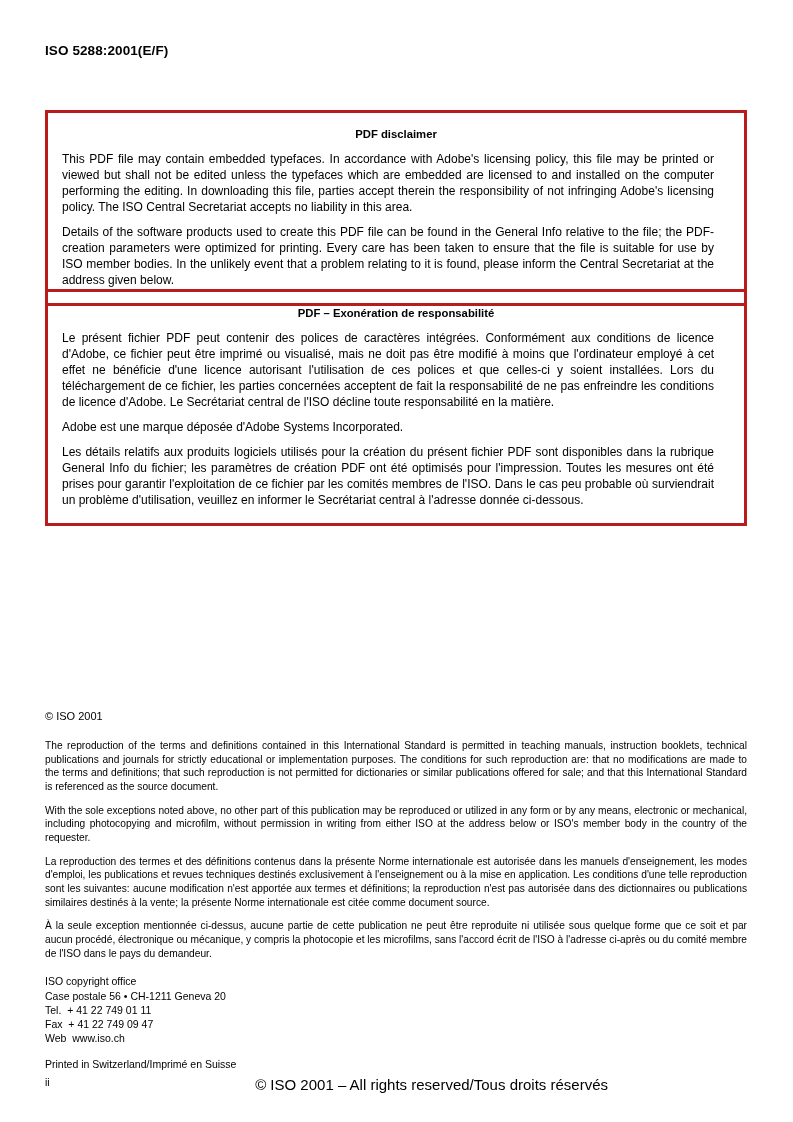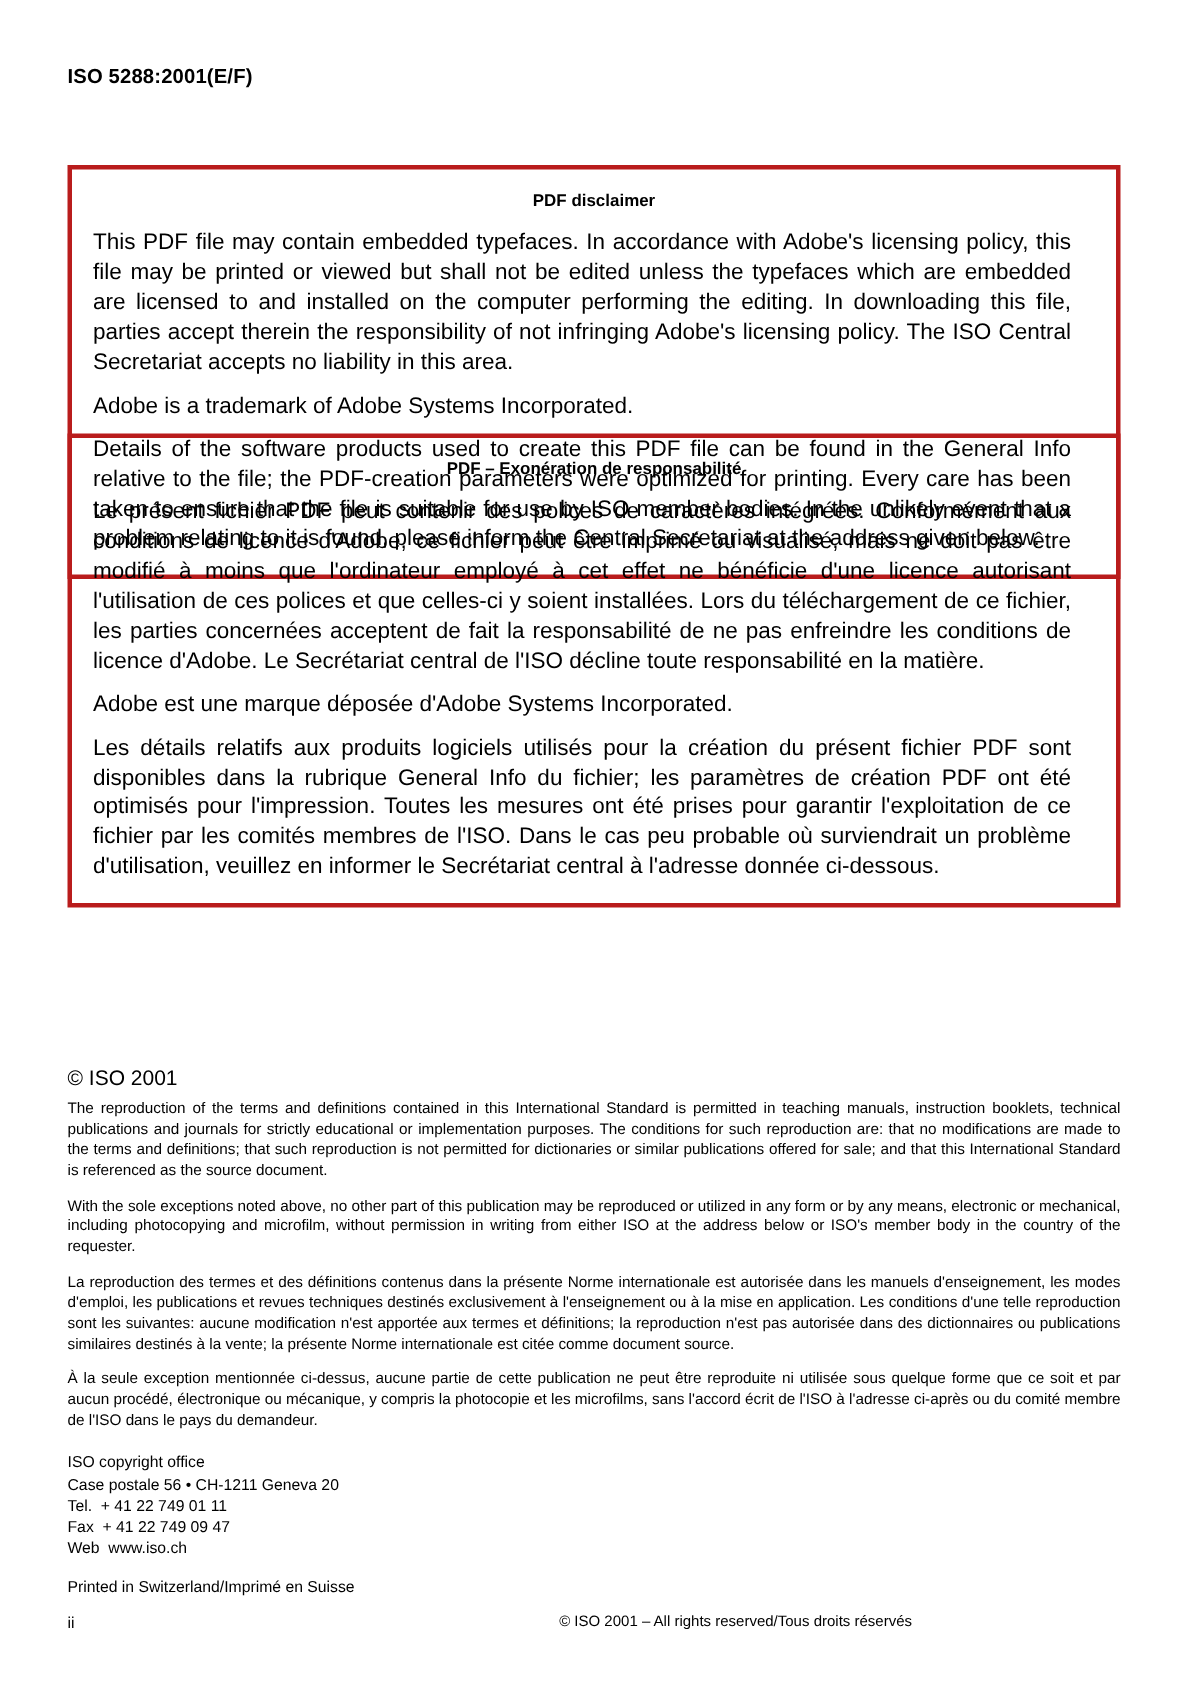--- a/index.html
+++ b/index.html
@@ -40,36 +40,36 @@
   .box-en { top: 110px; }
   .box-fr { top: 289px; }
 
   .box-title {
     text-align: center;
     font-weight: bold;
     font-size: 11.3px;
     margin: 3px 0 12px 0;
   }
   .para {
-    font-size: 15px;
+    font-size: 12px;
     line-height: 1.33;
     text-align: justify;
     margin: 0 16px 9px 0;
   }
   .para:last-child { margin-bottom: 2px; }
 
   .copyright-block {
     position: absolute;
     left: 45px;
     top: 710px;
     width: 702px;
   }
   .copyright-line {
-    font-size: 14px;
-    margin-bottom: 7px;
+    font-size: 11px;
+    margin-bottom: 17px;
   }
   .cpara {
     font-size: 10.2px;
     line-height: 1.34;
     text-align: justify;
     margin: 0 0 10px 0;
   }
   .contact {
     font-size: 10.5px;
     line-height: 1.35;
@@ -83,35 +83,34 @@
   .footer-page {
     position: absolute;
     left: 45px;
     top: 1076px;
     font-size: 10.5px;
   }
   .footer-right {
     position: absolute;
     right: 46px;
     top: 1076px;
-    font-size: 10px;
+    font-size: 15px;
     text-align: right;
   }
 </style>
 </head>
 <body>
 
 <div class="page">
 
   <div class="header-title">ISO 5288:2001(E/F)</div>
 
   <div class="box box-en">
     <div class="box-title">PDF disclaimer</div>
     <p class="para">This PDF file may contain embedded typefaces. In accordance with Adobe's licensing policy, this file may be printed or viewed but shall not be edited unless the typefaces which are embedded are licensed to and installed on the computer performing the editing. In downloading this file, parties accept therein the responsibility of not infringing Adobe's licensing policy. The ISO Central Secretariat accepts no liability in this area.</p>
-    <p class="para">Adobe is a trademark of Adobe Systems Incorporated.</p>
     <p class="para">Details of the software products used to create this PDF file can be found in the General Info relative to the file; the PDF-creation parameters were optimized for printing. Every care has been taken to ensure that the file is suitable for use by ISO member bodies. In the unlikely event that a problem relating to it is found, please inform the Central Secretariat at the address given below.</p>
   </div>
 
   <div class="box box-fr">
     <div class="box-title">PDF – Exonération de responsabilité</div>
     <p class="para">Le présent fichier PDF peut contenir des polices de caractères intégrées. Conformément aux conditions de licence d'Adobe, ce fichier peut être imprimé ou visualisé, mais ne doit pas être modifié à moins que l'ordinateur employé à cet effet ne bénéficie d'une licence autorisant l'utilisation de ces polices et que celles-ci y soient installées. Lors du téléchargement de ce fichier, les parties concernées acceptent de fait la responsabilité de ne pas enfreindre les conditions de licence d'Adobe. Le Secrétariat central de l'ISO décline toute responsabilité en la matière.</p>
     <p class="para">Adobe est une marque déposée d'Adobe Systems Incorporated.</p>
     <p class="para">Les détails relatifs aux produits logiciels utilisés pour la création du présent fichier PDF sont disponibles dans la rubrique General Info du fichier; les paramètres de création PDF ont été optimisés pour l'impression. Toutes les mesures ont été prises pour garantir l'exploitation de ce fichier par les comités membres de l'ISO. Dans le cas peu probable où surviendrait un problème d'utilisation, veuillez en informer le Secrétariat central à l'adresse donnée ci-dessous.</p>
   </div>
 

